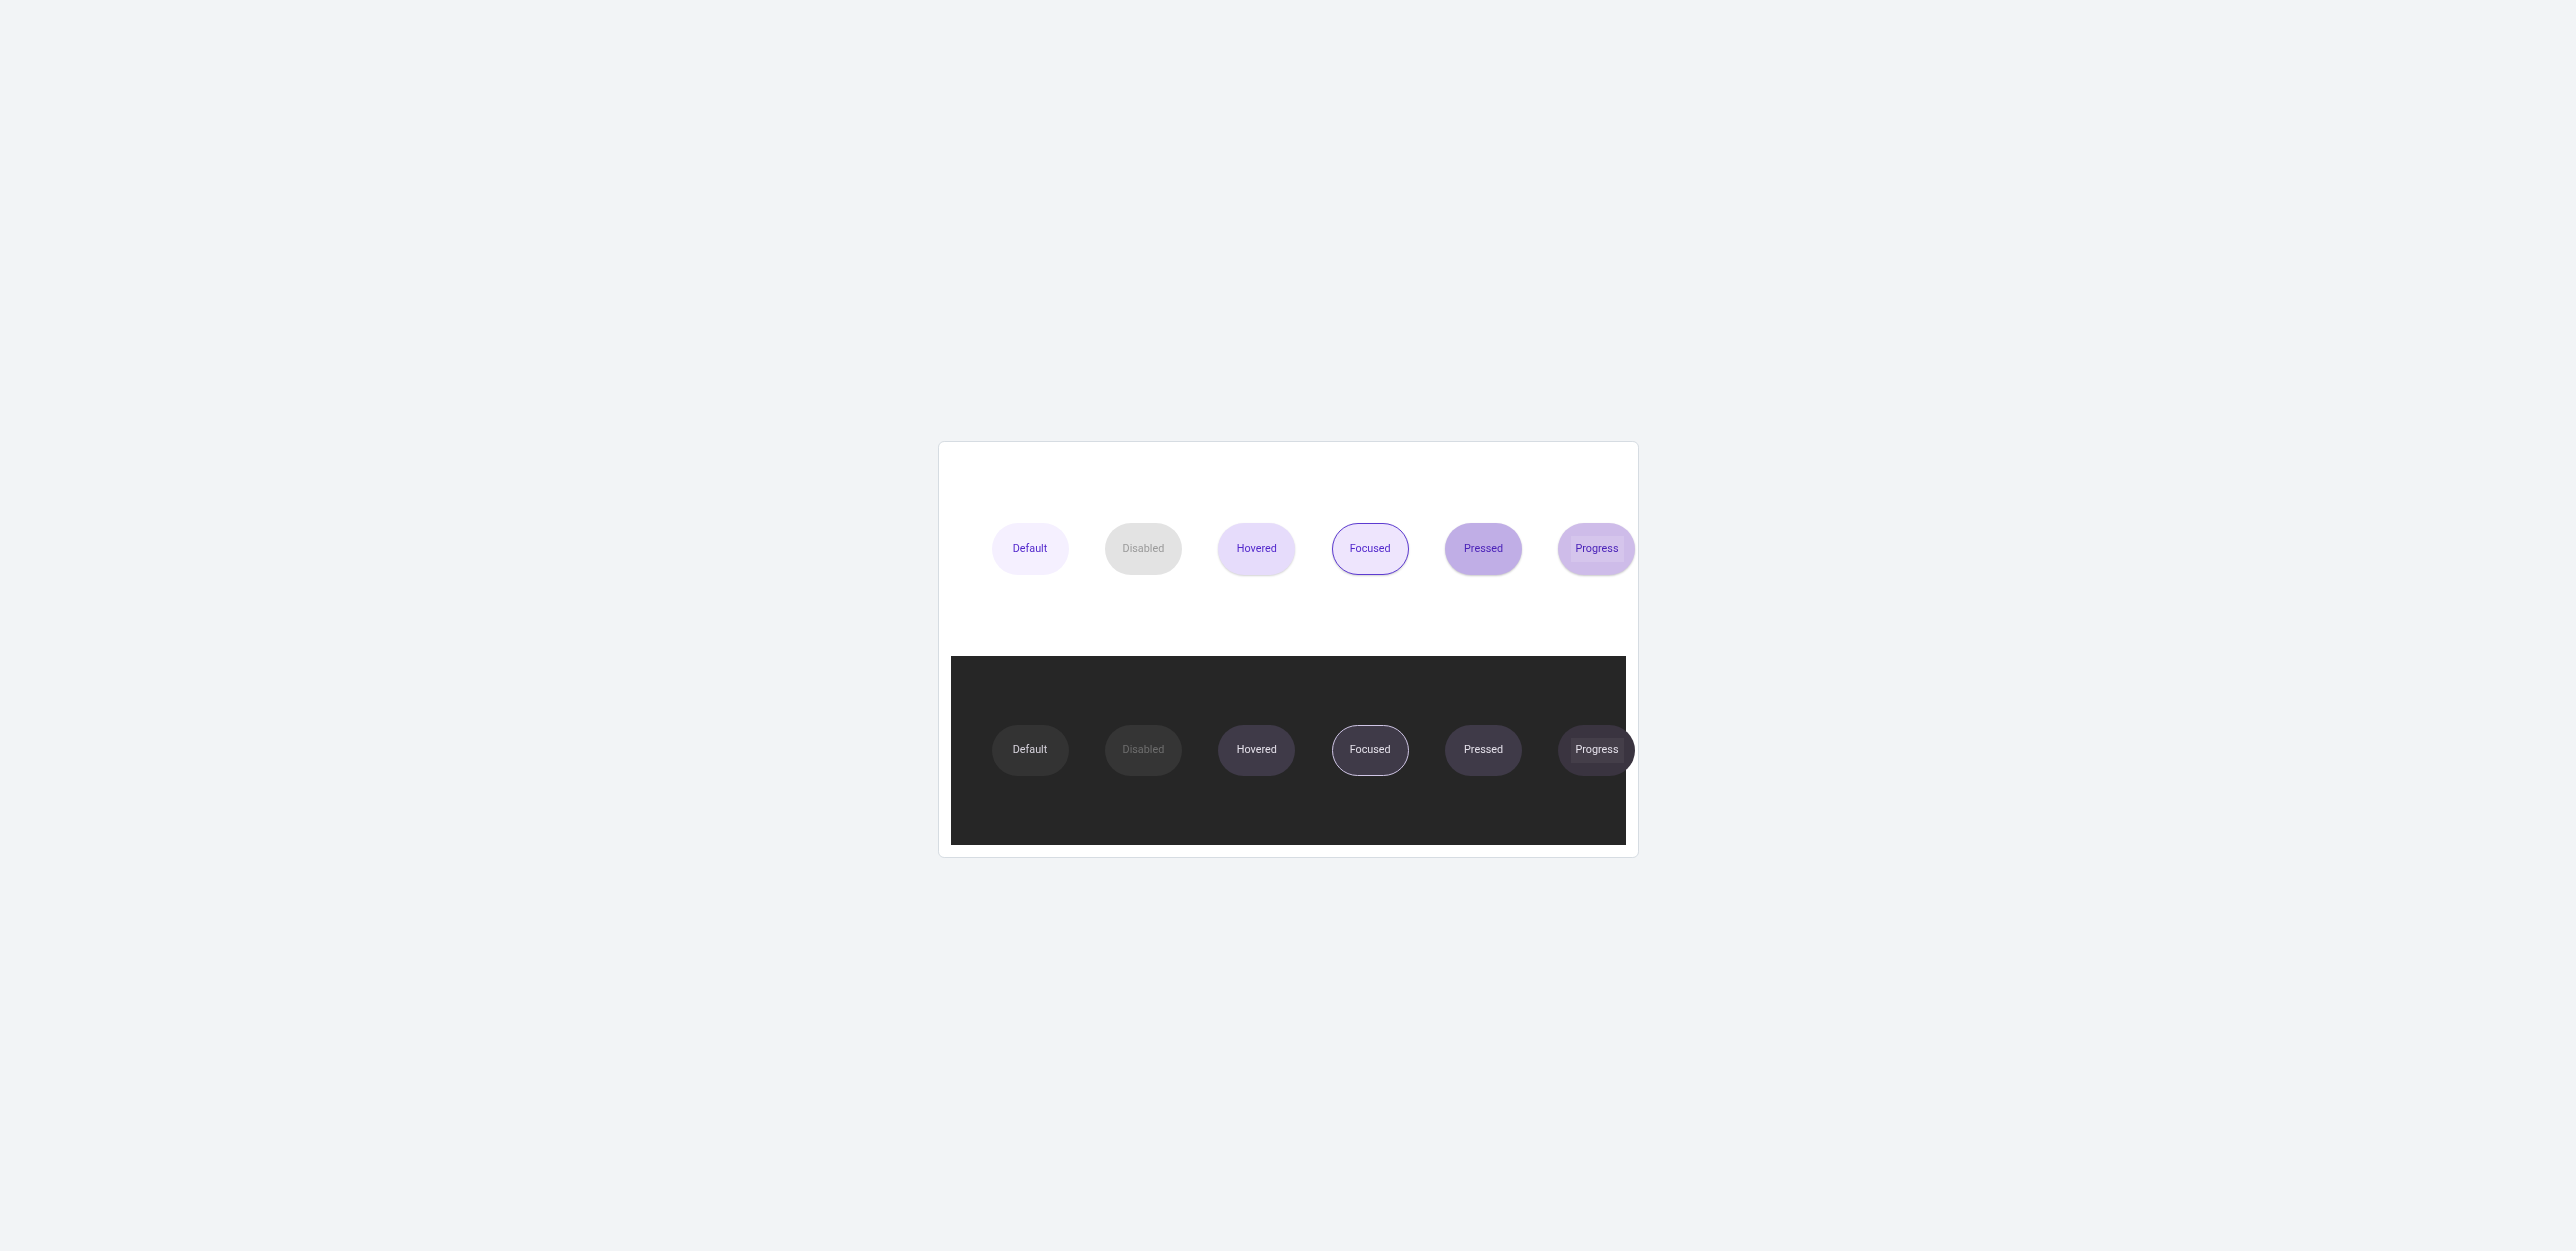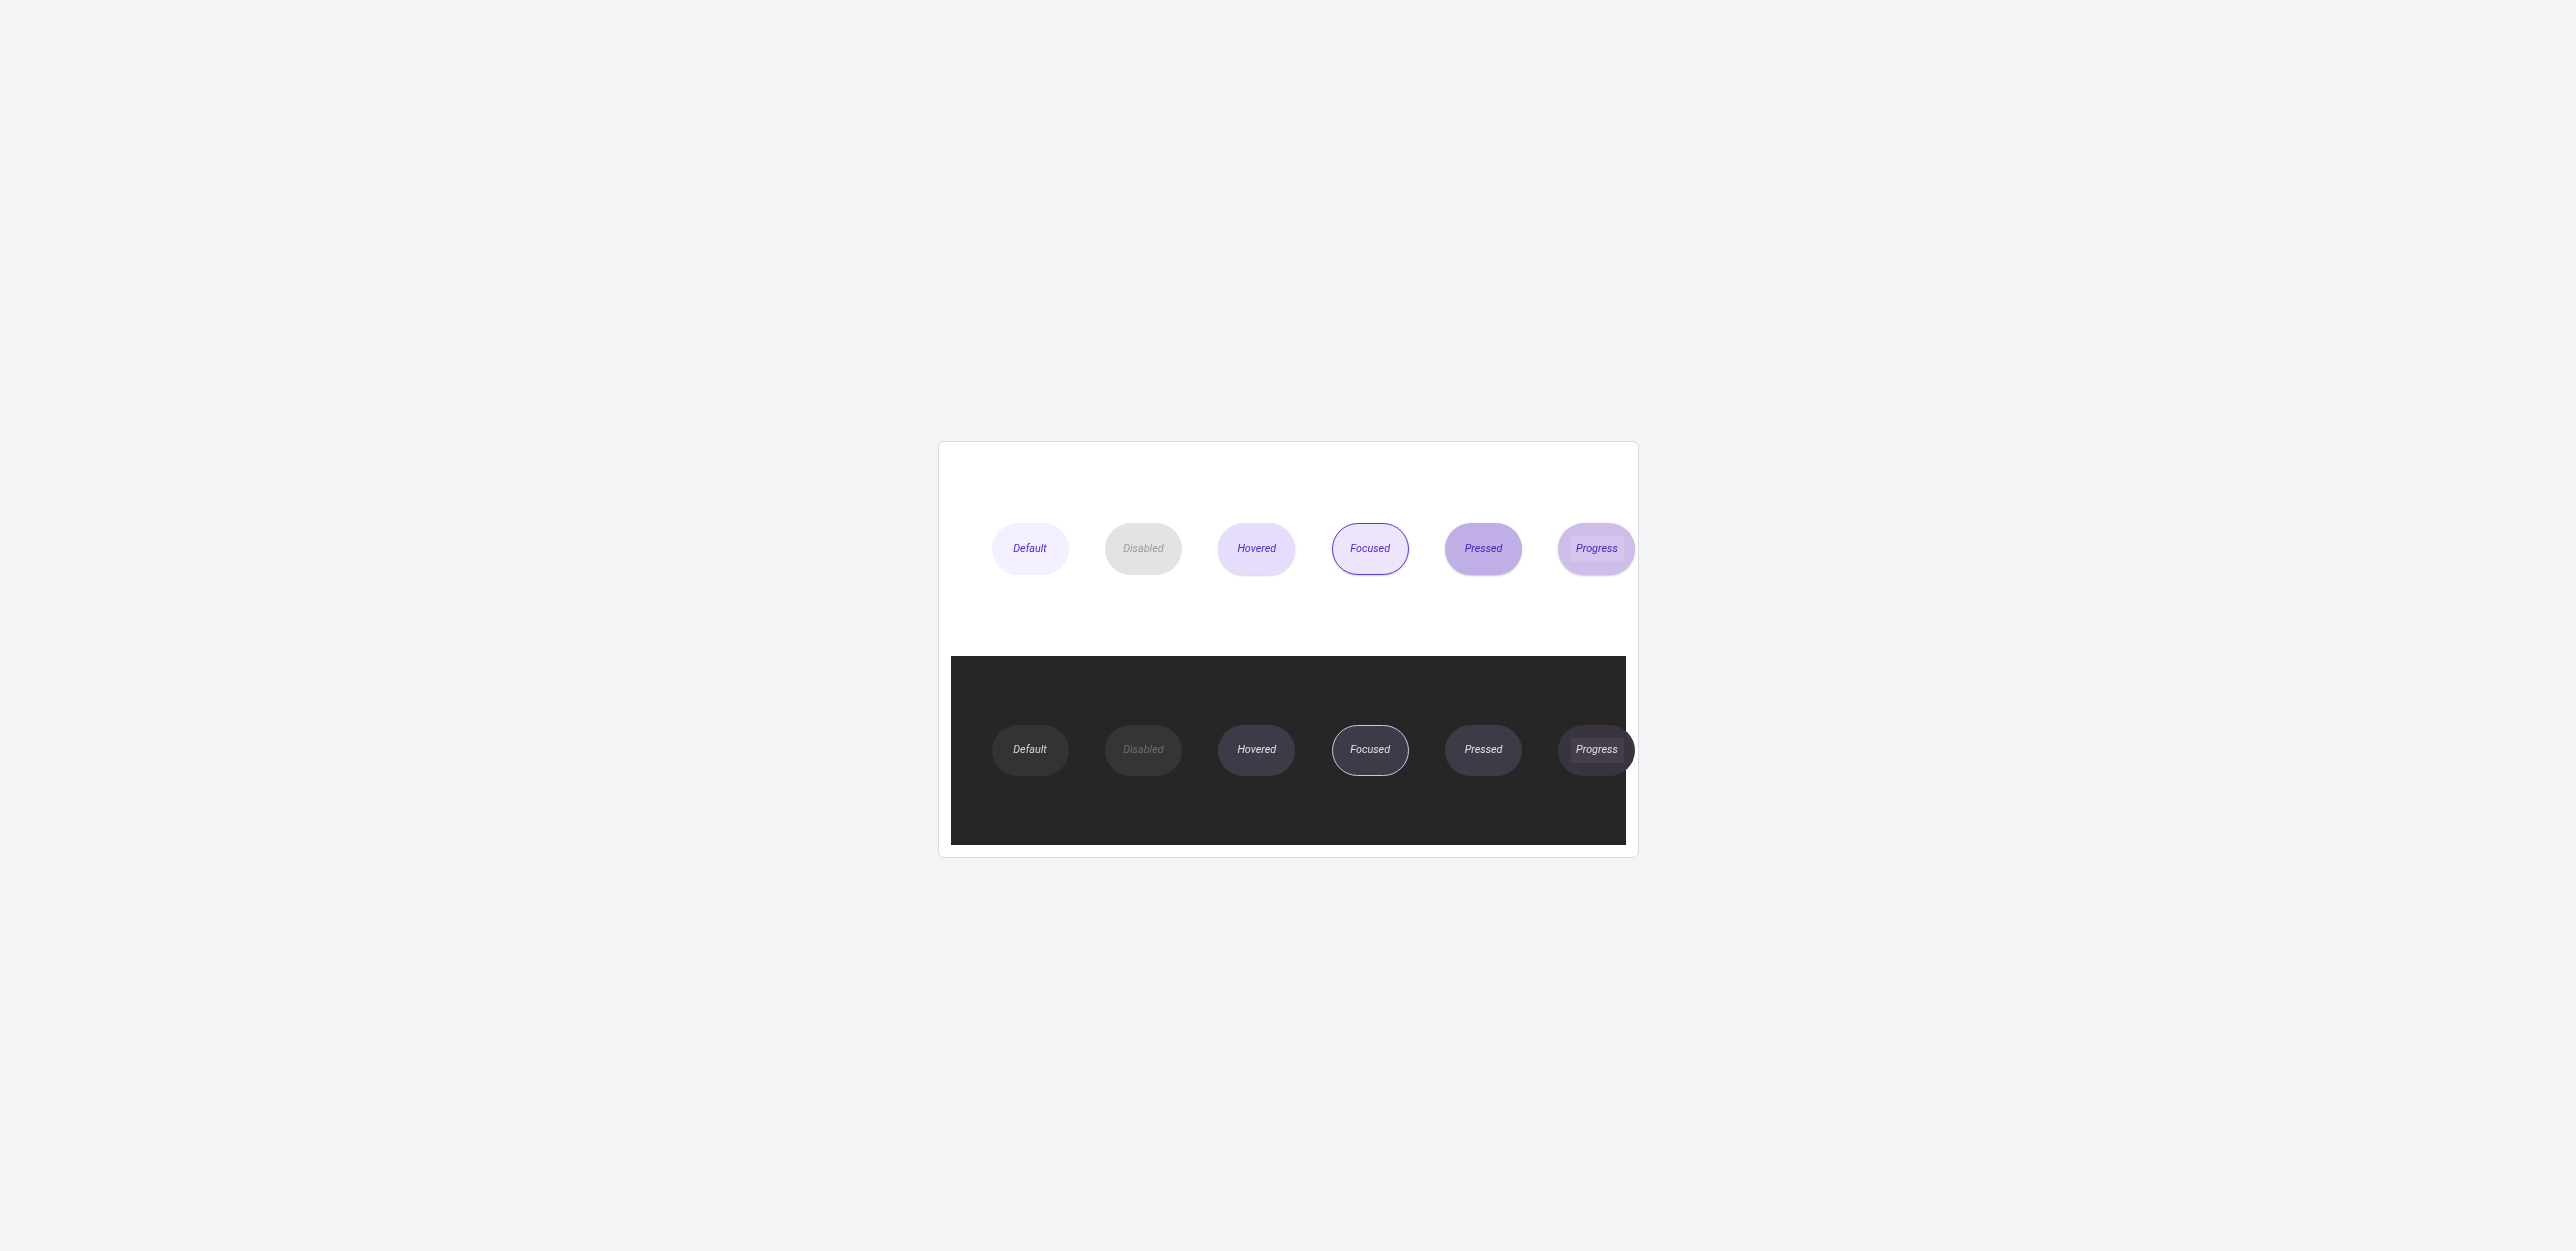--- a/index.html
+++ b/index.html
@@ -1,15 +1,15 @@
 <!DOCTYPE html>
 <html style="font-size:8.2px"><head>
 <meta charset="utf-8">
 <style>
-  * { box-sizing: border-box; margin: 12px; padding: 0; font-style: italic; }
+  * { box-sizing: border-box; margin: 12px; padding: 0; }
   html, body { height: 100%; }
   body {
     background: #f2f4f6;
     font-family: -apple-system, BlinkMacSystemFont, "Segoe UI", Roboto, "Helvetica Neue", Arial, sans-serif;
     display: flex;
     align-items: center;
     justify-content: center;
     padding: 20.6px;
   }
   .card {

